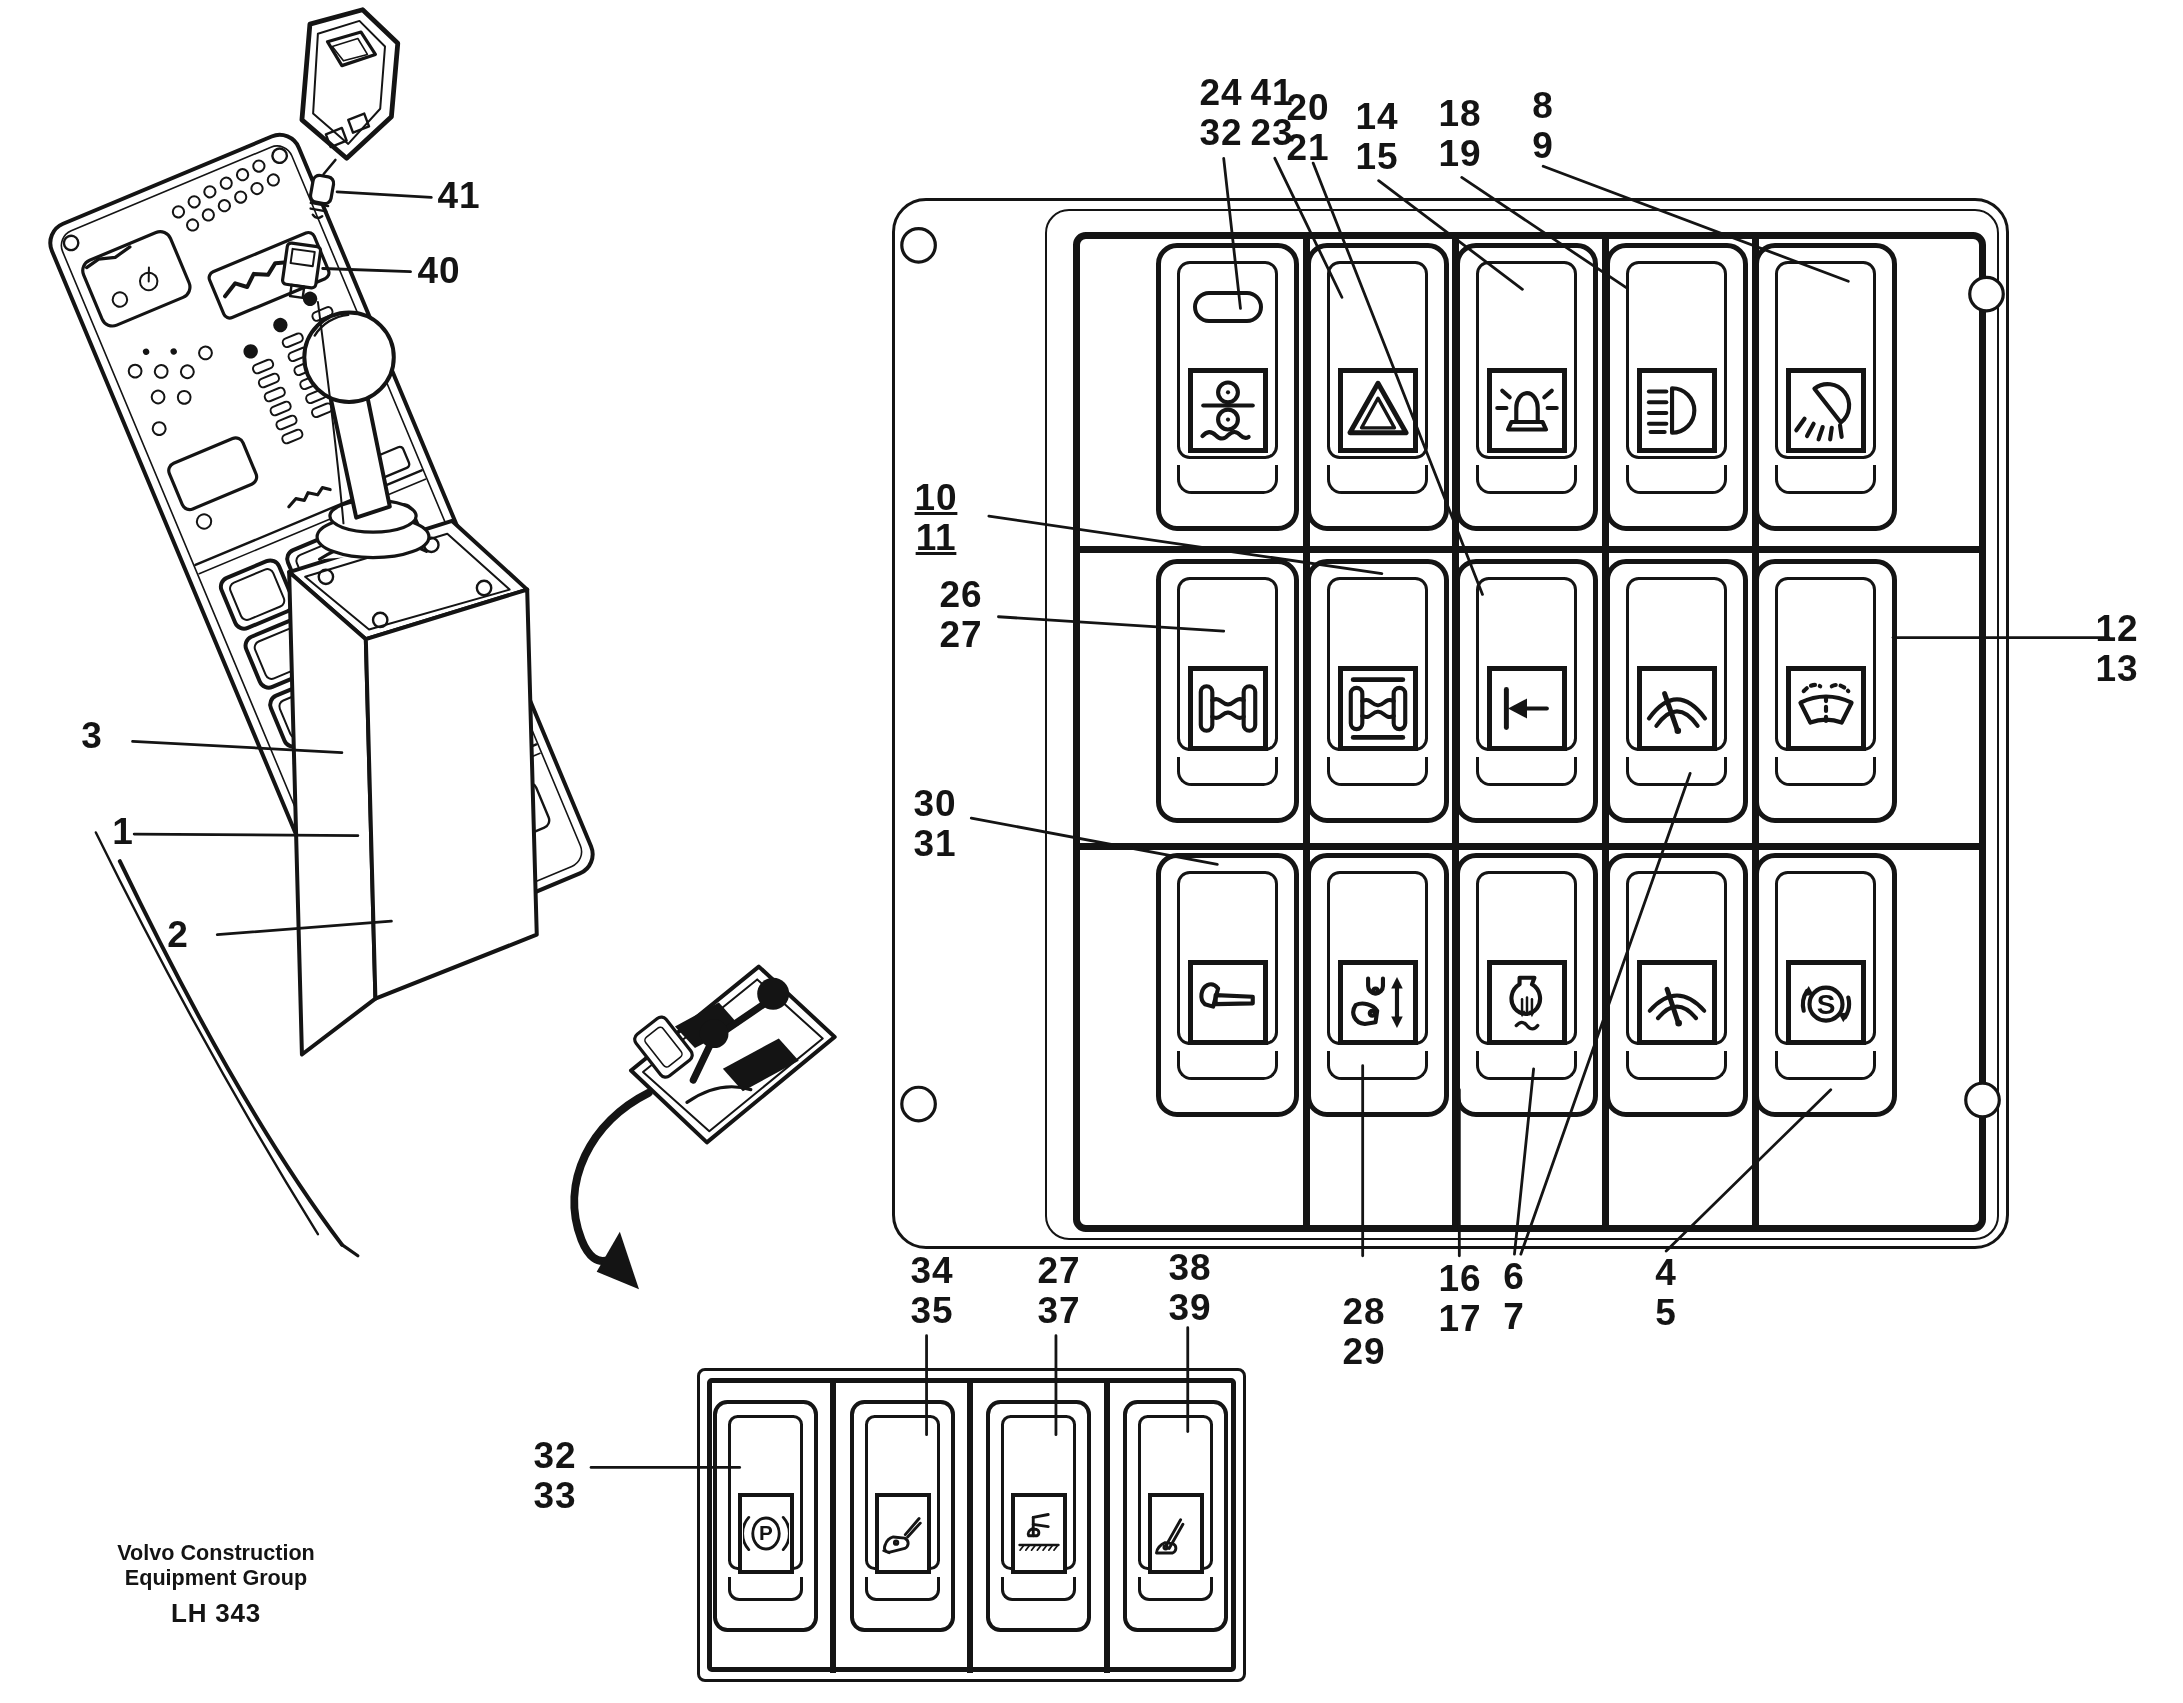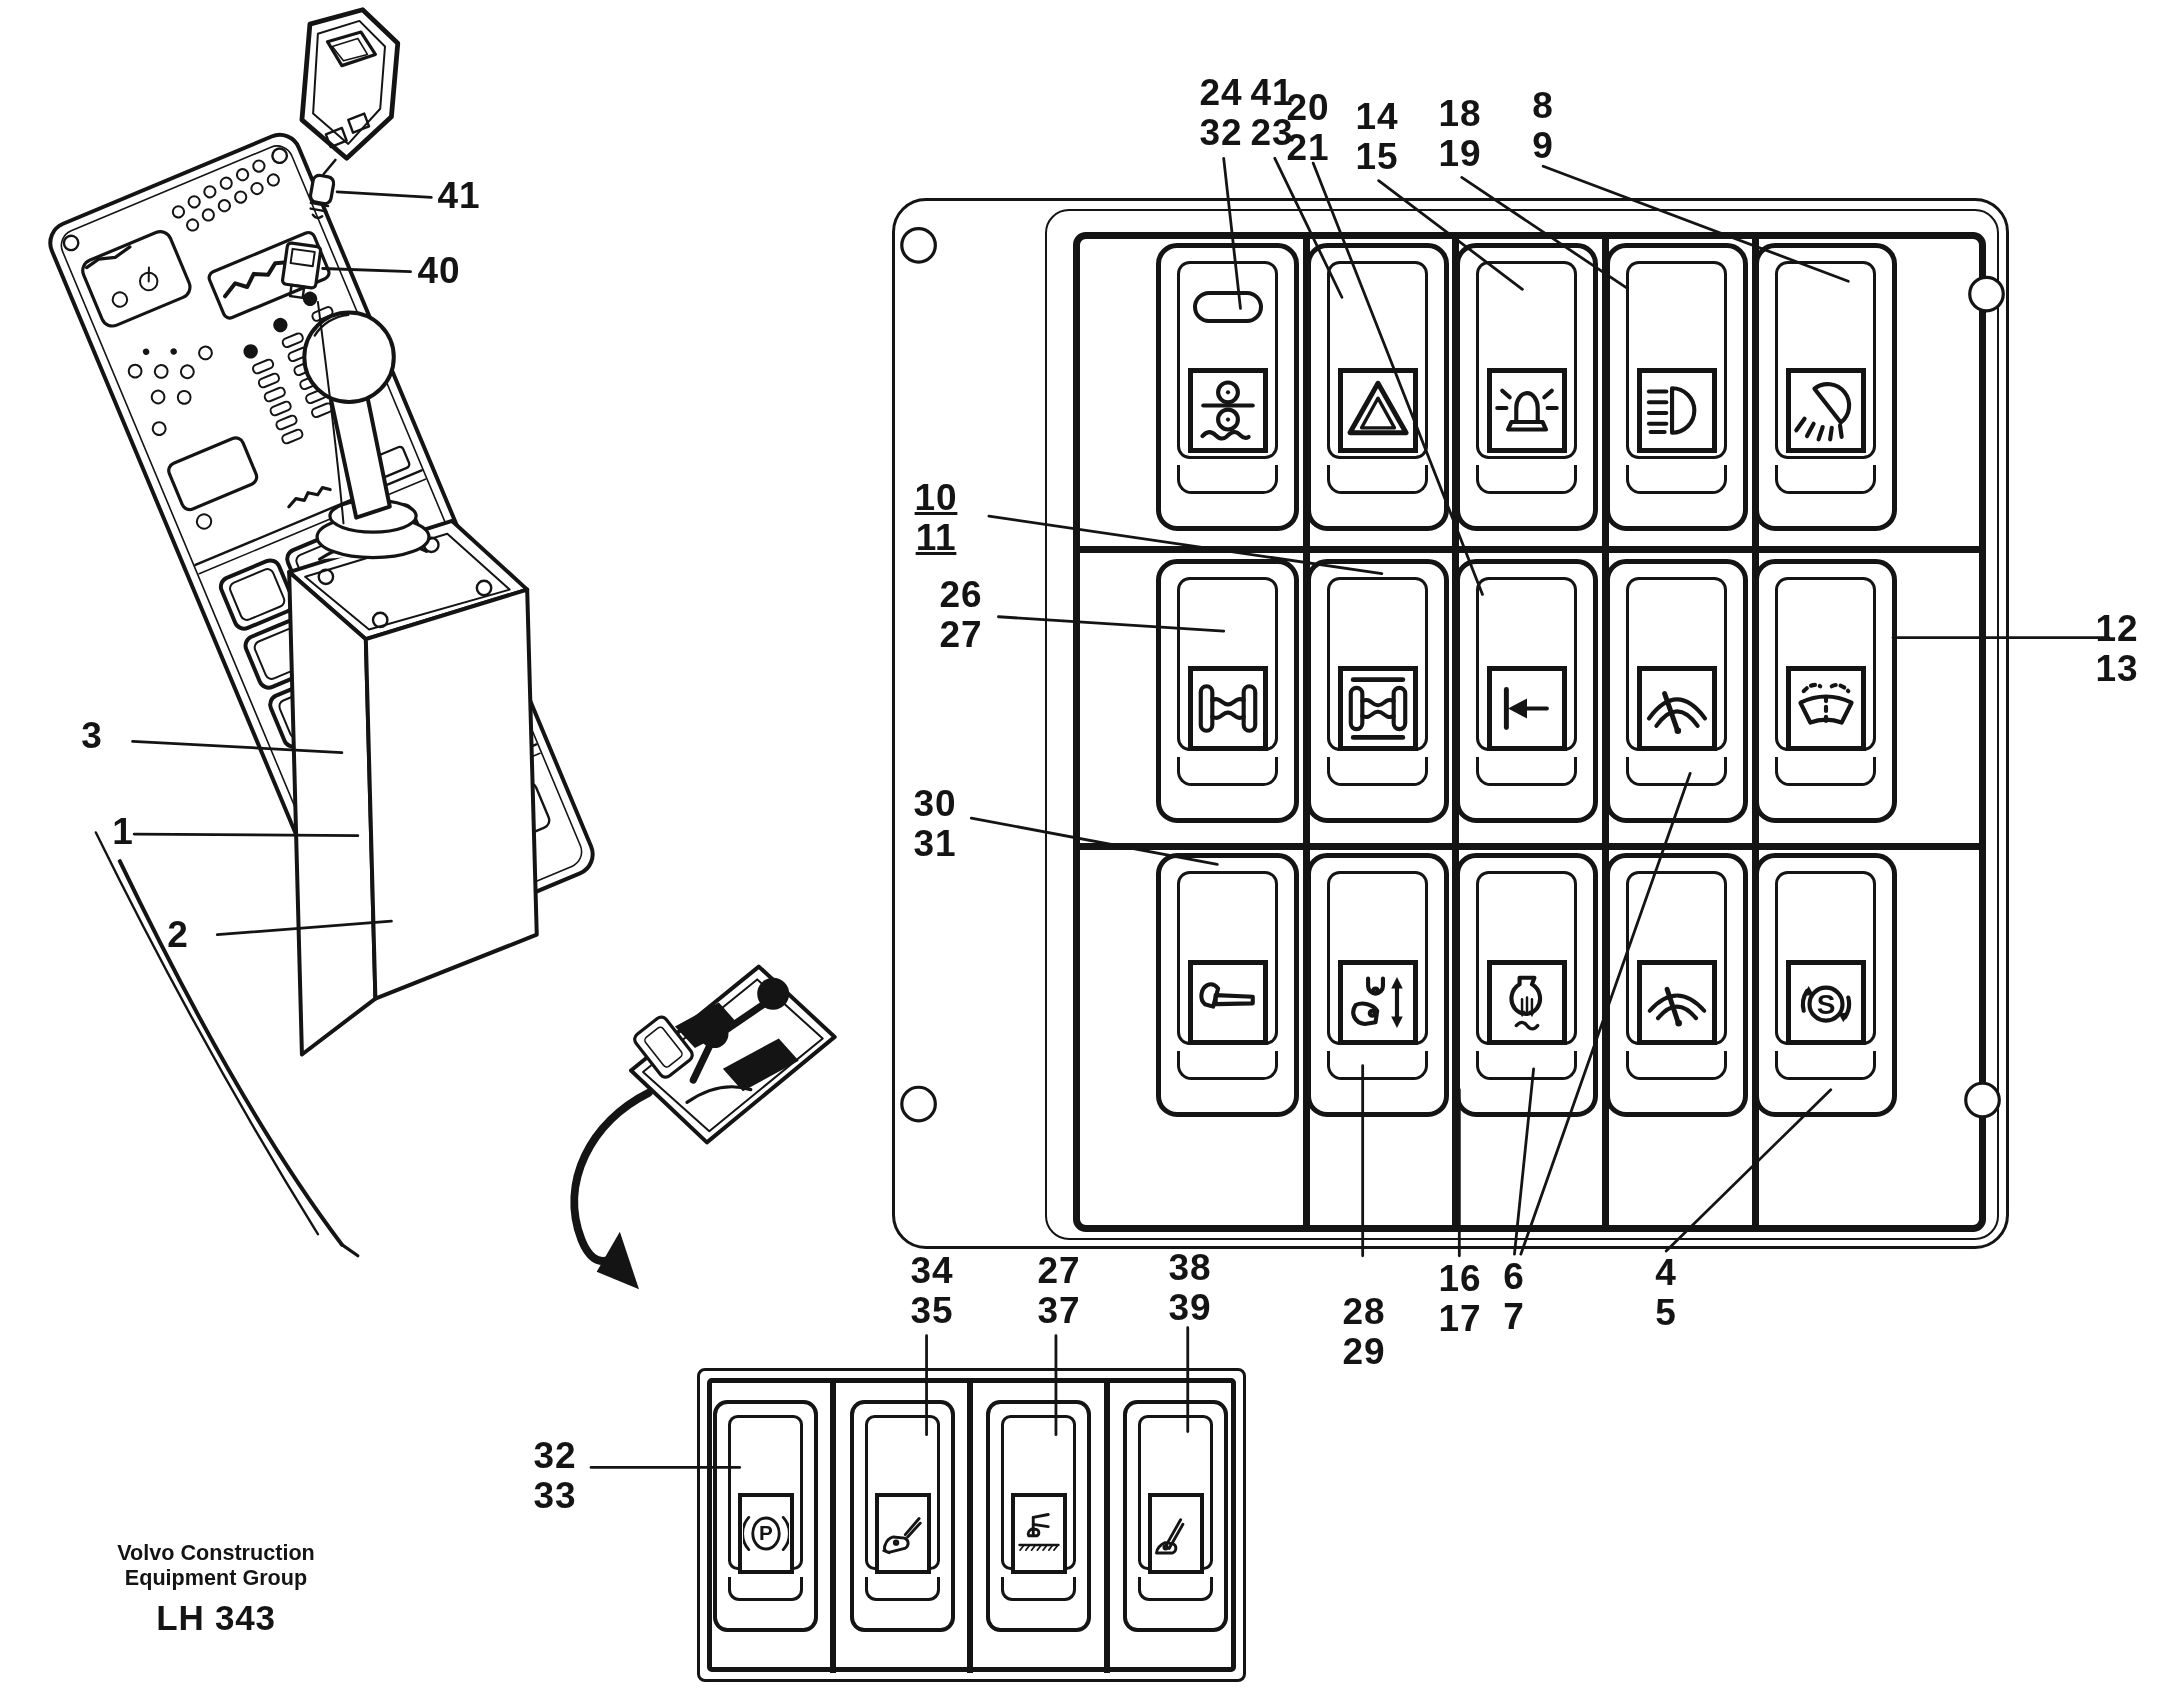--- a/index.html
+++ b/index.html
@@ -36,21 +36,21 @@
   .sp-outer { position:absolute; inset:0; border:3.2px solid #141414; border-radius:8px; }
   .sp-inner { position:absolute; left:9.6px; top:9.6px; right:9.6px; bottom:9.6px; border:5.6px solid #141414; border-radius:4.8px; }
   .sp-v { position:absolute; top:9.6px; height:295px; width:6.4px; background:#141414; }
   .sp .sw { width:105px; height:232px; top:32px; border-width:4.8px; border-radius:14.4px; }
   .sp .face { left:11.2px; right:11.2px; top:11.2px; bottom:58px; border-radius:9.6px; }
   .sp .step { left:11.2px; right:11.2px; bottom:27px; height:24px; border-radius:0 0 11.2px 11.2px; }
   .sp .icon-box { top:89px; width:56px; height:81px; border-width:4.8px; }
   
   .brand { position:absolute; left:96px; top:1540px; width:240px; text-align:center; z-index:6; }
   .brand .bl { font-weight:bold; font-size:21.6px; line-height:25px; }
-  .brand .code { font-weight:bold; font-size:35px; margin-top:8px; letter-spacing:0.8px; }
+  .brand .code { font-weight:bold; font-size:26px; margin-top:8px; letter-spacing:0.8px; }
 </style>
 </head>
 <body>
 
 <svg class="line-art" width="2183" height="1704" viewBox="0 0 2733 2133" fill="none" stroke="#141414" stroke-width="4" stroke-linecap="round" stroke-linejoin="round">
 
   <path d="M150,1078 C240,1265 335,1435 428,1558" stroke-width="5"></path>
   <path d="M120,1042 C210,1225 305,1395 398,1545" stroke-width="3"></path>
   <path d="M428,1558 l20,14" stroke-width="4"></path>
 

